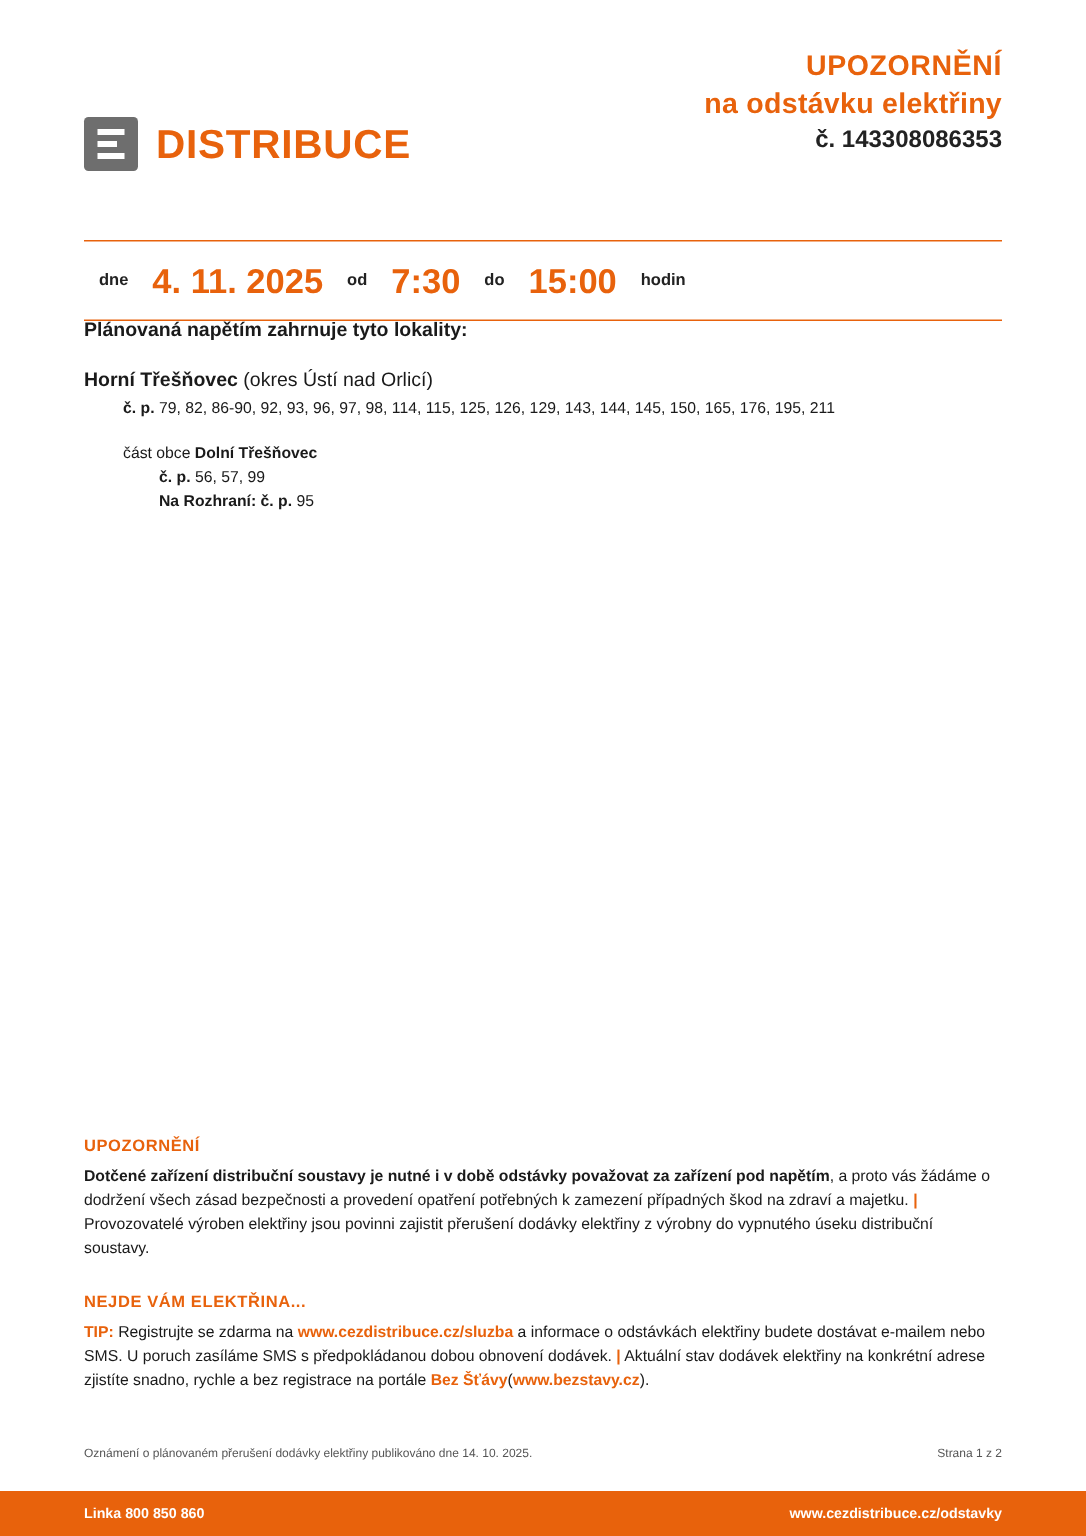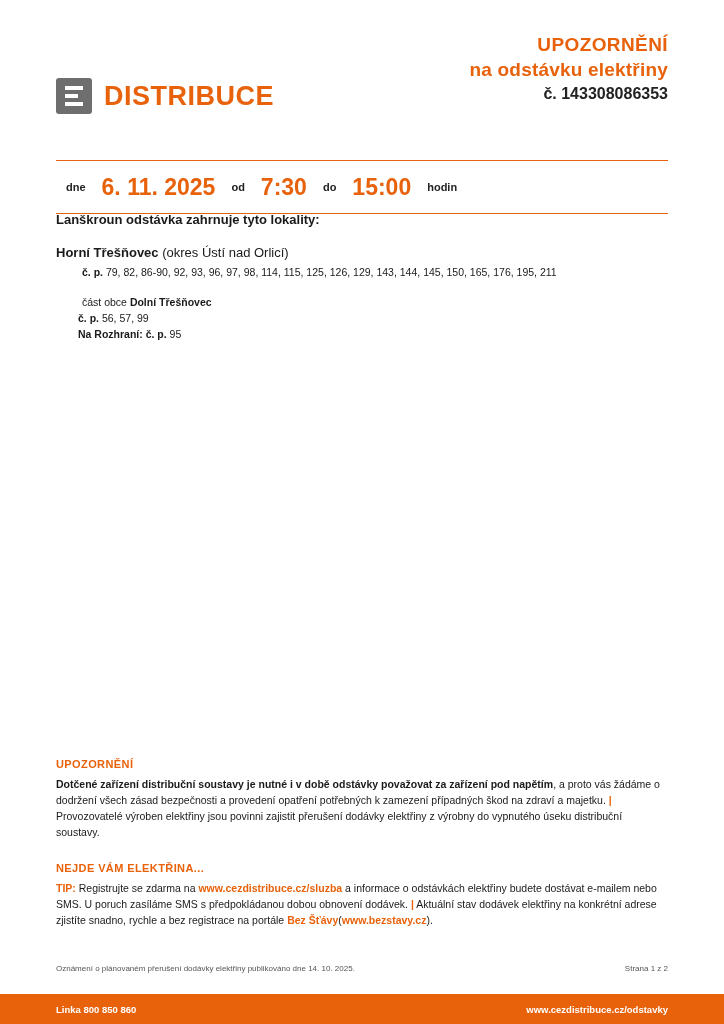--- a/index.html
+++ b/index.html
@@ -162,21 +162,21 @@
   .loc-line b { font-weight: bold; }
   .loc-sub {
     font-size: 10.5px;
     color: #1a1a1a;
     margin-left: 26px;
     line-height: 16px;
   }
   .loc-sub b { font-weight: bold; }
   .loc-sub-line {
     font-size: 10.5px;
-    margin-left: 22px;
+    margin-left: 50px;
     line-height: 16px;
   }
   
   .notice {
     position: absolute;
     left: 56px;
     right: 56px;
     top: 758px;
   }
   .notice-head {
@@ -238,30 +238,30 @@
     </div>
     <div class="header-right">
       <div class="l1">UPOZORNĚNÍ</div>
       <div class="l2">na odstávku elektřiny</div>
       <div class="l3">č. 143308086353</div>
     </div>
   </div>
 
   <div class="band">
     <div class="lbl">dne</div>
-    <div class="big">6. 11. 2025</div>
+    <div class="big">4. 11. 2025</div>
     <div class="lbl">od</div>
     <div class="big">7:30</div>
     <div class="lbl">do</div>
     <div class="big">15:00</div>
     <div class="lbl">hodin</div>
   </div>
 
   <div class="body-area">
-    <div class="intro">Lanškroun odstávka zahrnuje tyto lokality:</div>
+    <div class="intro">Plánovaná napětím zahrnuje tyto lokality:</div>
 
     <div class="loc-block">
       <div class="loc-title">
         <b>Horní Třešňovec</b>
         <span class="dist">(okres Ústí nad Orlicí)</span>
       </div>
       <div class="loc-line">
         <b>č. p.</b>
         <span>79, 82, 86-90, 92, 93, 96, 97, 98, 114, 115, 125, 126, 129, 143, 144, 145, 150, 165, 176, 195, 211</span>
       </div>

